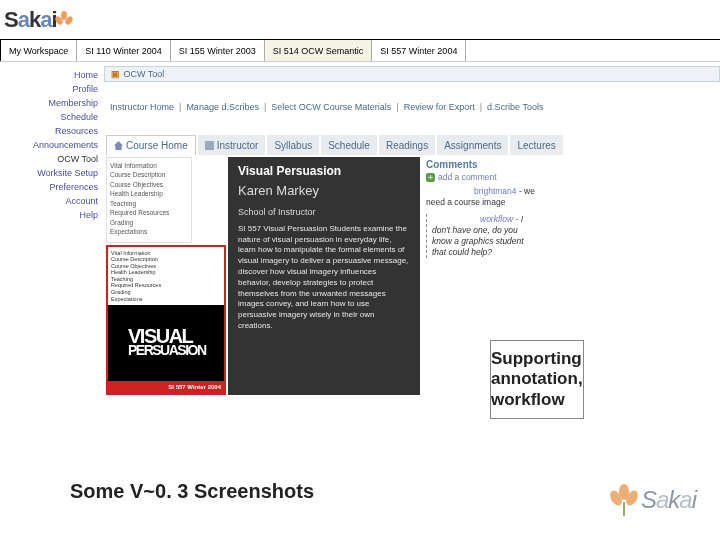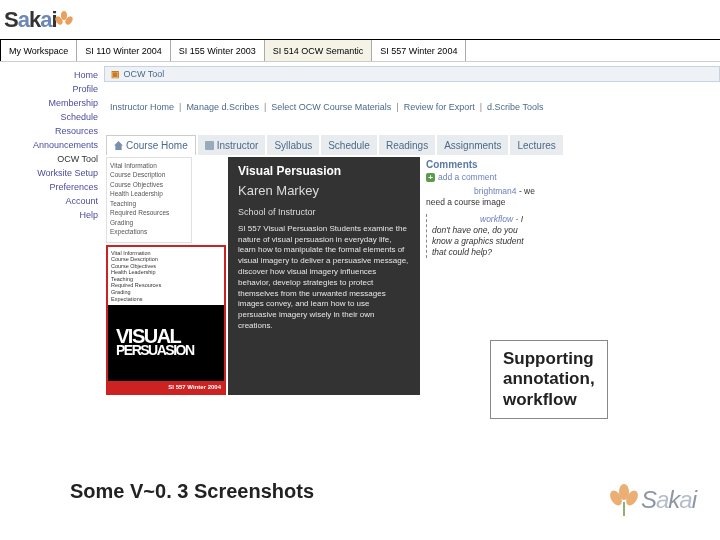--- a/index.html
+++ b/index.html
@@ -45,33 +45,33 @@
 
   .center-dark { background: #333; padding: 6px 10px; color: #fff; font-size: 8.5px; line-height: 1.35; width: 192px; }
   .center-dark .ctitle { font-size: 12px; font-weight: bold; margin-bottom: 3px; }
   .center-dark .cinstr { font-size: 13px; color: #dcdcdc; margin-bottom: 6px; }
   .center-dark .cschool { font-size: 9px; color: #dcdcdc; margin-bottom: 6px; }
   .center-dark p { color: #e6e6e6; font-size: 8px; }
 
   .cover { width: 120px; height: 150px; background: #fff; border: 2px solid #cc2222; display: flex; flex-direction: column; }
   .cover-list { flex: 0 0 auto; padding: 3px; }
   .cover-list div { font-size: 5.5px; color: #333; line-height: 1.2; }
-  .cover-big { flex: 1; background: #000; color: #fff; display: flex; flex-direction: column; justify-content: center; align-items: flex-start; padding: 2px 8px; }
+  .cover-big { flex: 1; background: #000; color: #fff; display: flex; flex-direction: column; justify-content: center; align-items: flex-start; padding: 2px 20px; }
   .cover-big .w1 { font-size: 20px; font-weight: 900; letter-spacing: -1.5px; line-height: 0.85; }
   .cover-strip { height: 12px; background: #cc2222; color: #fff; font-size: 6px; display: flex; align-items: center; justify-content: flex-end; padding-right: 3px; font-weight: bold; }
 
   .comments { width: 120px; padding: 2px 4px; font-size: 8.5px; }
   .comments h4 { font-size: 10px; color: #5a7aa6; font-weight: bold; margin-bottom: 2px; }
   .addc { color: #6b7fbc; cursor: pointer; display: flex; align-items: center; gap: 3px; font-size: 8.5px; margin-bottom: 4px; }
   .plus { width: 9px; height: 9px; background: #5d9b4c; color: #fff; font-size: 8px; text-align: center; line-height: 9px; border-radius: 2px; font-weight: bold; }
   .comment { font-size: 8.5px; color: #333; margin-bottom: 6px; line-height: 1.3; }
   .comment .u { color: #6b7fbc; padding-left: 48px; }
   .comment.dashed { border-left: 1px dashed #888; padding-left: 5px; font-style: italic; }
 
-  .callout { position: absolute; left: 490px; top: 340px; background: #fff; border: 1px solid #888; padding: 8px 12px; font-size: 17px; font-weight: bold; color: #222; line-height: 1.2; }
+  .callout { position: absolute; left: 490px; top: 340px; background: #fff; border: 1px solid #888; padding: 8px 0; font-size: 17px; font-weight: bold; color: #222; line-height: 1.2; }
 
   .bottom-text { position: absolute; left: 70px; top: 480px; font-size: 20px; font-weight: bold; color: #222; }
 
   .footer-logo { position: absolute; right: 24px; bottom: 24px; display: flex; align-items: center; gap: 4px; opacity: 0.85; }
   .footer-logo .txt { font-size: 24px; color: #7a8495; font-style: italic; letter-spacing: -1px; }
   .footer-logo .txt .a2 { color: #a8b2c0; }
   .flower { width: 26px; height: 32px; position: relative; }
   .flower .pet { position: absolute; width: 10px; height: 16px; border-radius: 50%; }
   .p1 { background: #e8a05c; left: 8px; top: 0; }
   .p2 { background: #e8a05c; left: 0; top: 6px; transform: rotate(-30deg); }

